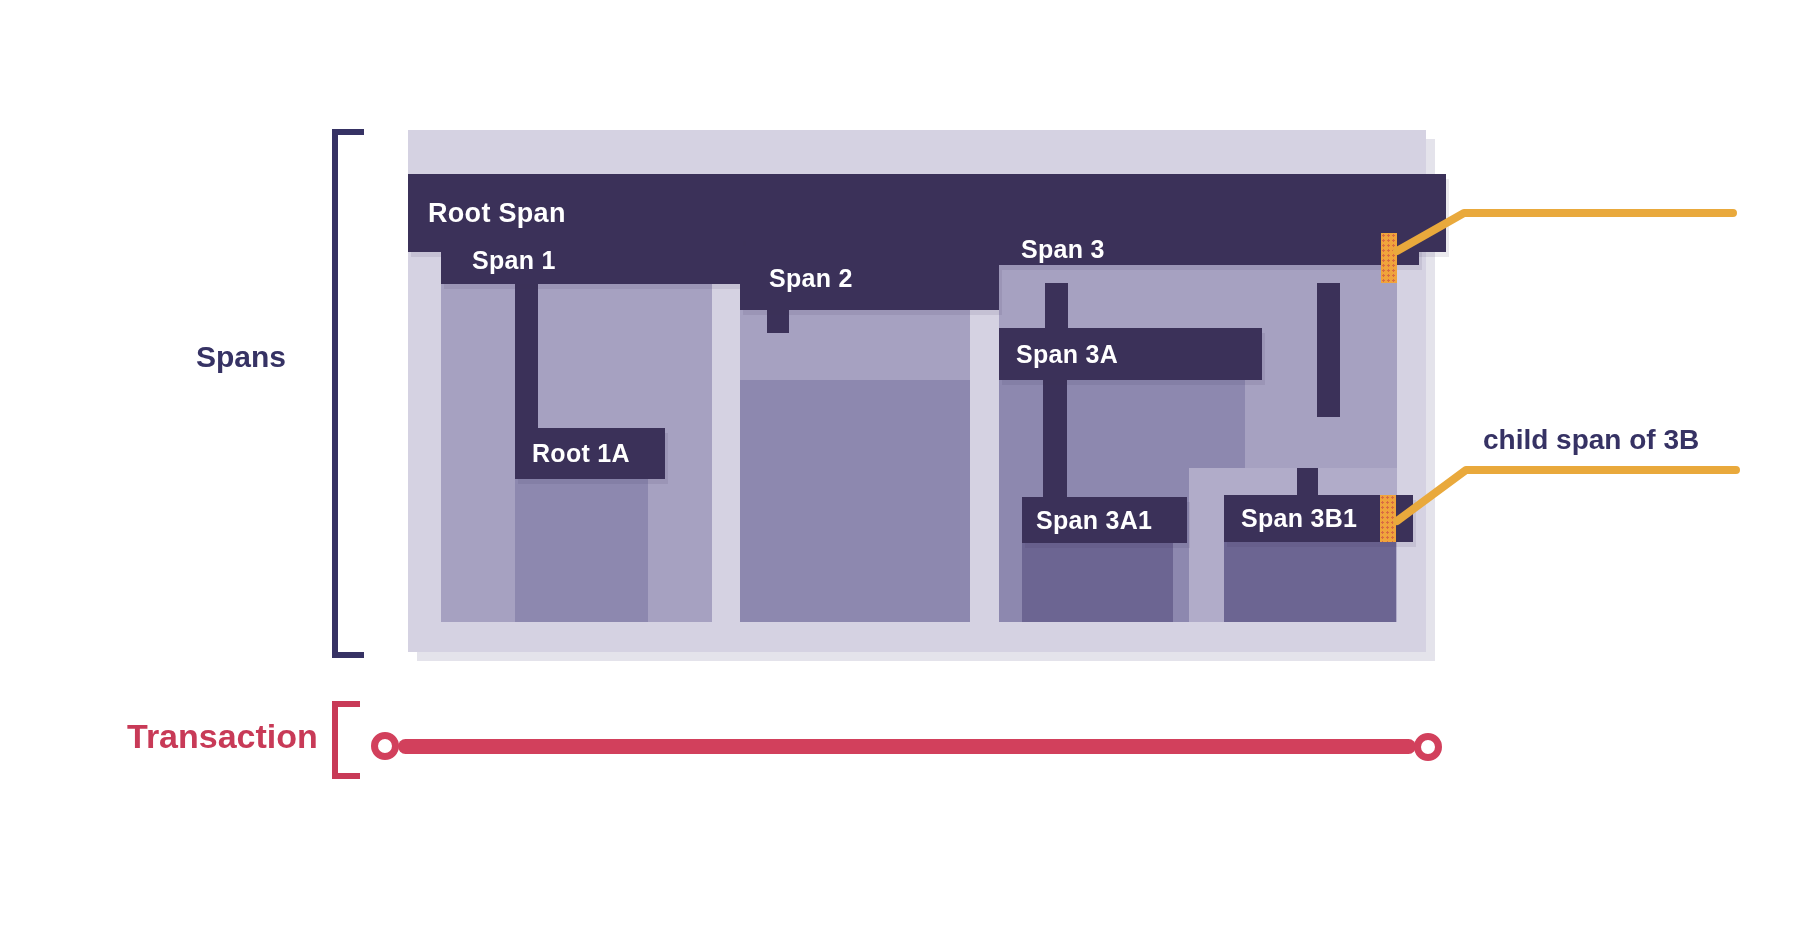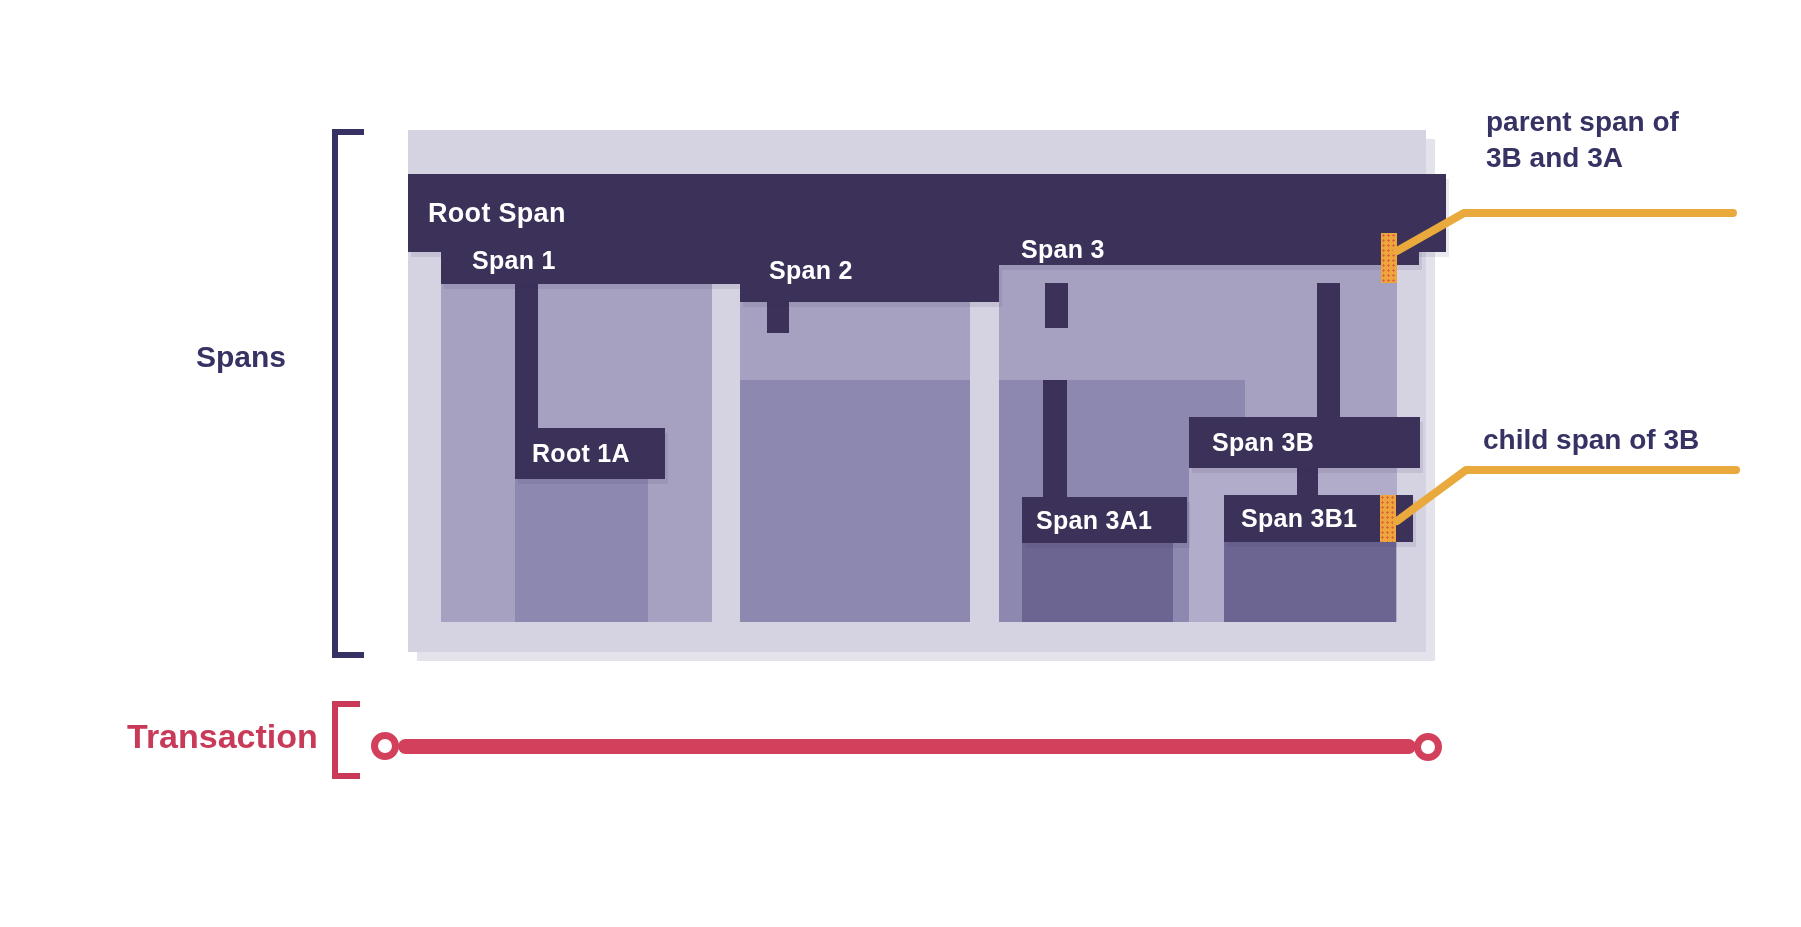--- a/index.html
+++ b/index.html
@@ -71,36 +71,34 @@
   <div class="rect conn" style="left:767px; top:286px; width:22px; height:47px;"></div>
   <div class="rect conn" style="left:999px; top:208px; width:23px; height:26px;"></div>
   <div class="rect conn" style="left:1045px; top:283px; width:23px; height:45px;"></div>
   <div class="rect conn" style="left:1043px; top:380px; width:24px; height:117px;"></div>
   <div class="rect conn" style="left:1317px; top:283px; width:23px; height:134px;"></div>
   <div class="rect conn" style="left:1297px; top:468px; width:21px; height:27px;"></div>
 
   <div class="bar root" style="left:408px; top:130px; width:1018px; height:78px; padding-left:20px;">Root Span</div>
   <div class="bar" style="left:441px; top:236px; width:271px; height:48px; padding-left:31px;">Span 1</div>
   <div class="bar" style="left:515px; top:428px; width:133px; height:51px; padding-left:17px;">Root 1A</div>
-  <div class="bar" style="left:740px; top:238px; width:230px; height:64px; padding-left:29px;">Span 2</div>
+  <div class="bar" style="left:740px; top:246px; width:230px; height:64px; padding-left:29px;">Span 2</div>
   <div class="bar" style="left:999px; top:233px; width:398px; height:32px; padding-left:22px;">Span 3</div>
+  <div class="bar" style="left:999px; top:328px; width:246px; height:52px; padding-left:17px;">Span 3A</div>
   <div class="bar" style="left:1022px; top:497px; width:151px; height:46px; padding-left:14px;">Span 3A1</div>
-  <div class="bar" style="left:1189px; top:417px; width:208px; height:51px; padding-left:23px;">Span 3B</div>
   <div class="bar" style="left:1224px; top:495px; width:172px; height:47px; padding-left:17px;">Span 3B1</div>
 
   <div class="chip" style="left:1381px; top:233px; width:16px; height:50px;"></div>
   <div class="chip" style="left:1380px; top:495px; width:16px; height:47px;"></div>
 
   <svg class="overlay" width="1801" height="927" viewBox="0 0 1801 927">
     <polyline class="ann-line" points="1397,251 1464,213 1733,213"></polyline>
     <polyline class="ann-line" points="1397,521 1466,470 1736,470"></polyline>
   </svg>
 
-  <div class="annotation" style="left:1486px; top:104px; width:280px;">parent span of
-3B and 3A</div>
   <div class="annotation" style="left:1483px; top:422px; width:330px;">child span of 3B</div>
 
   <div class="side-label transaction-label" style="left:83px; top:717px;">Transaction</div>
   <div class="bracket red" style="left:332px; top:701px; width:22px; height:66px;"></div>
   <div class="timeline-line" style="left:398px; top:739px; width:1018px; height:15px;"></div>
   <div class="timeline-circle" style="left:371px; top:732px;"></div>
   <div class="timeline-circle" style="left:1414px; top:733px;"></div>
 
 </div>
 

